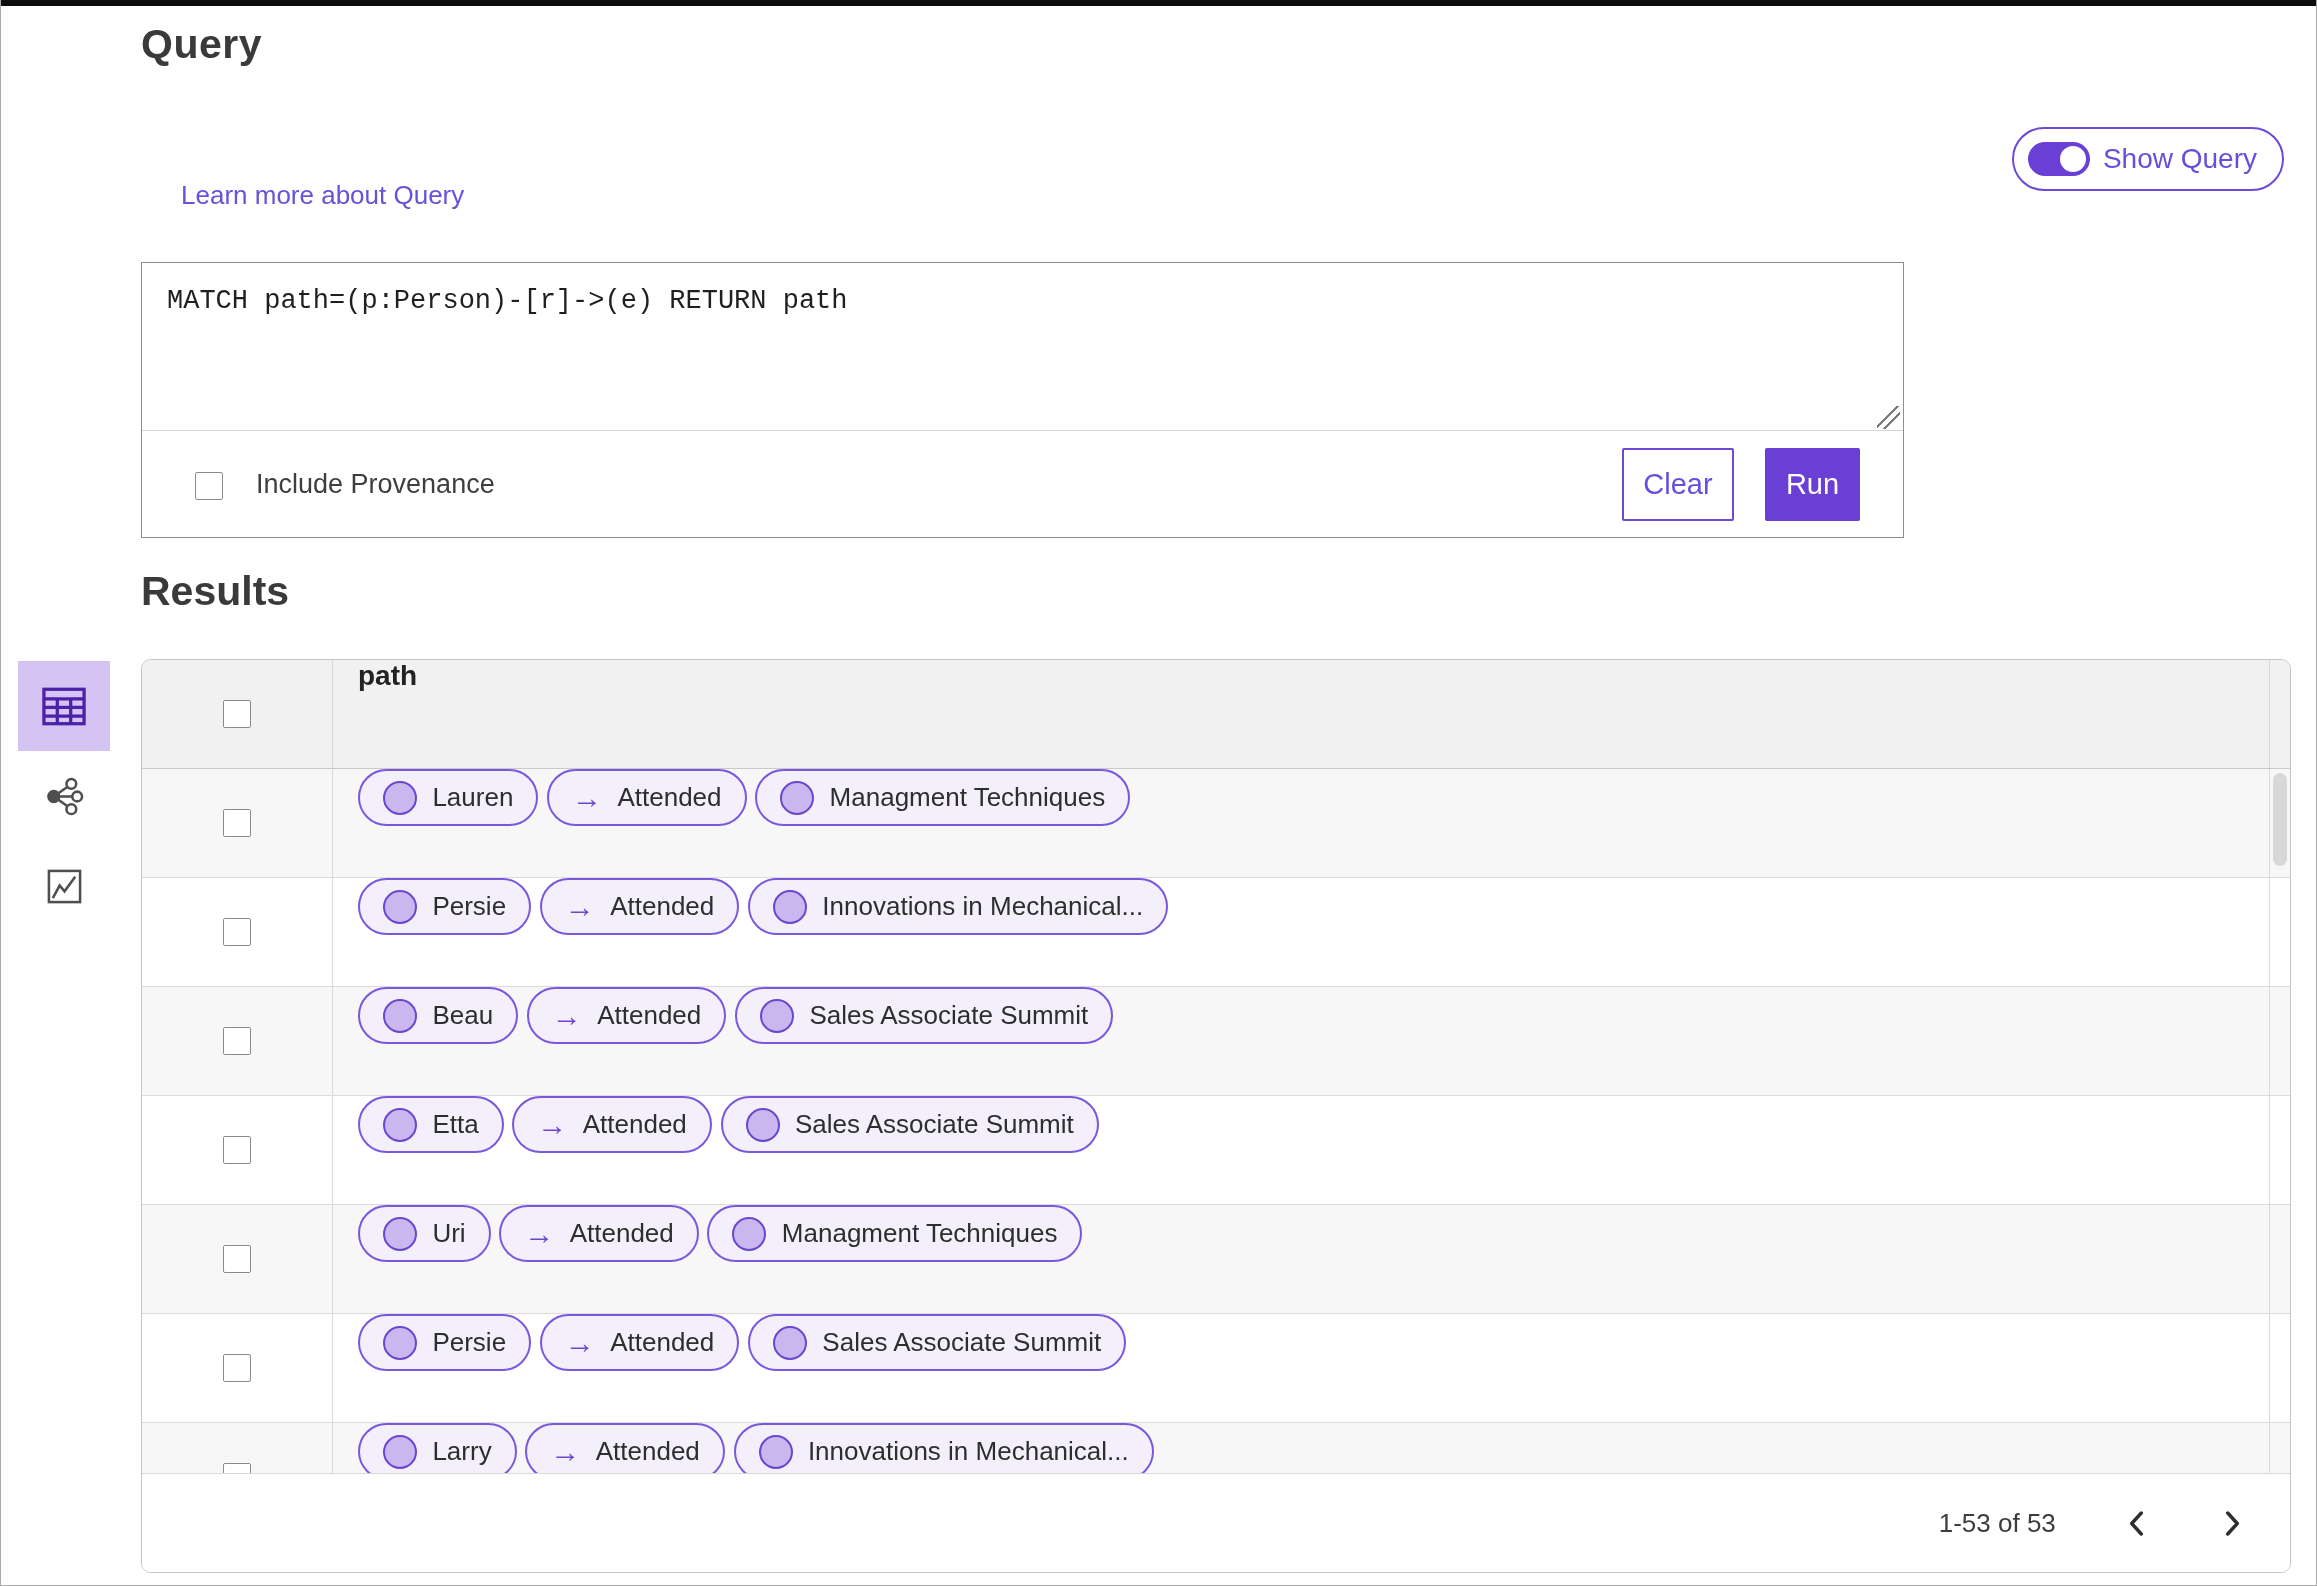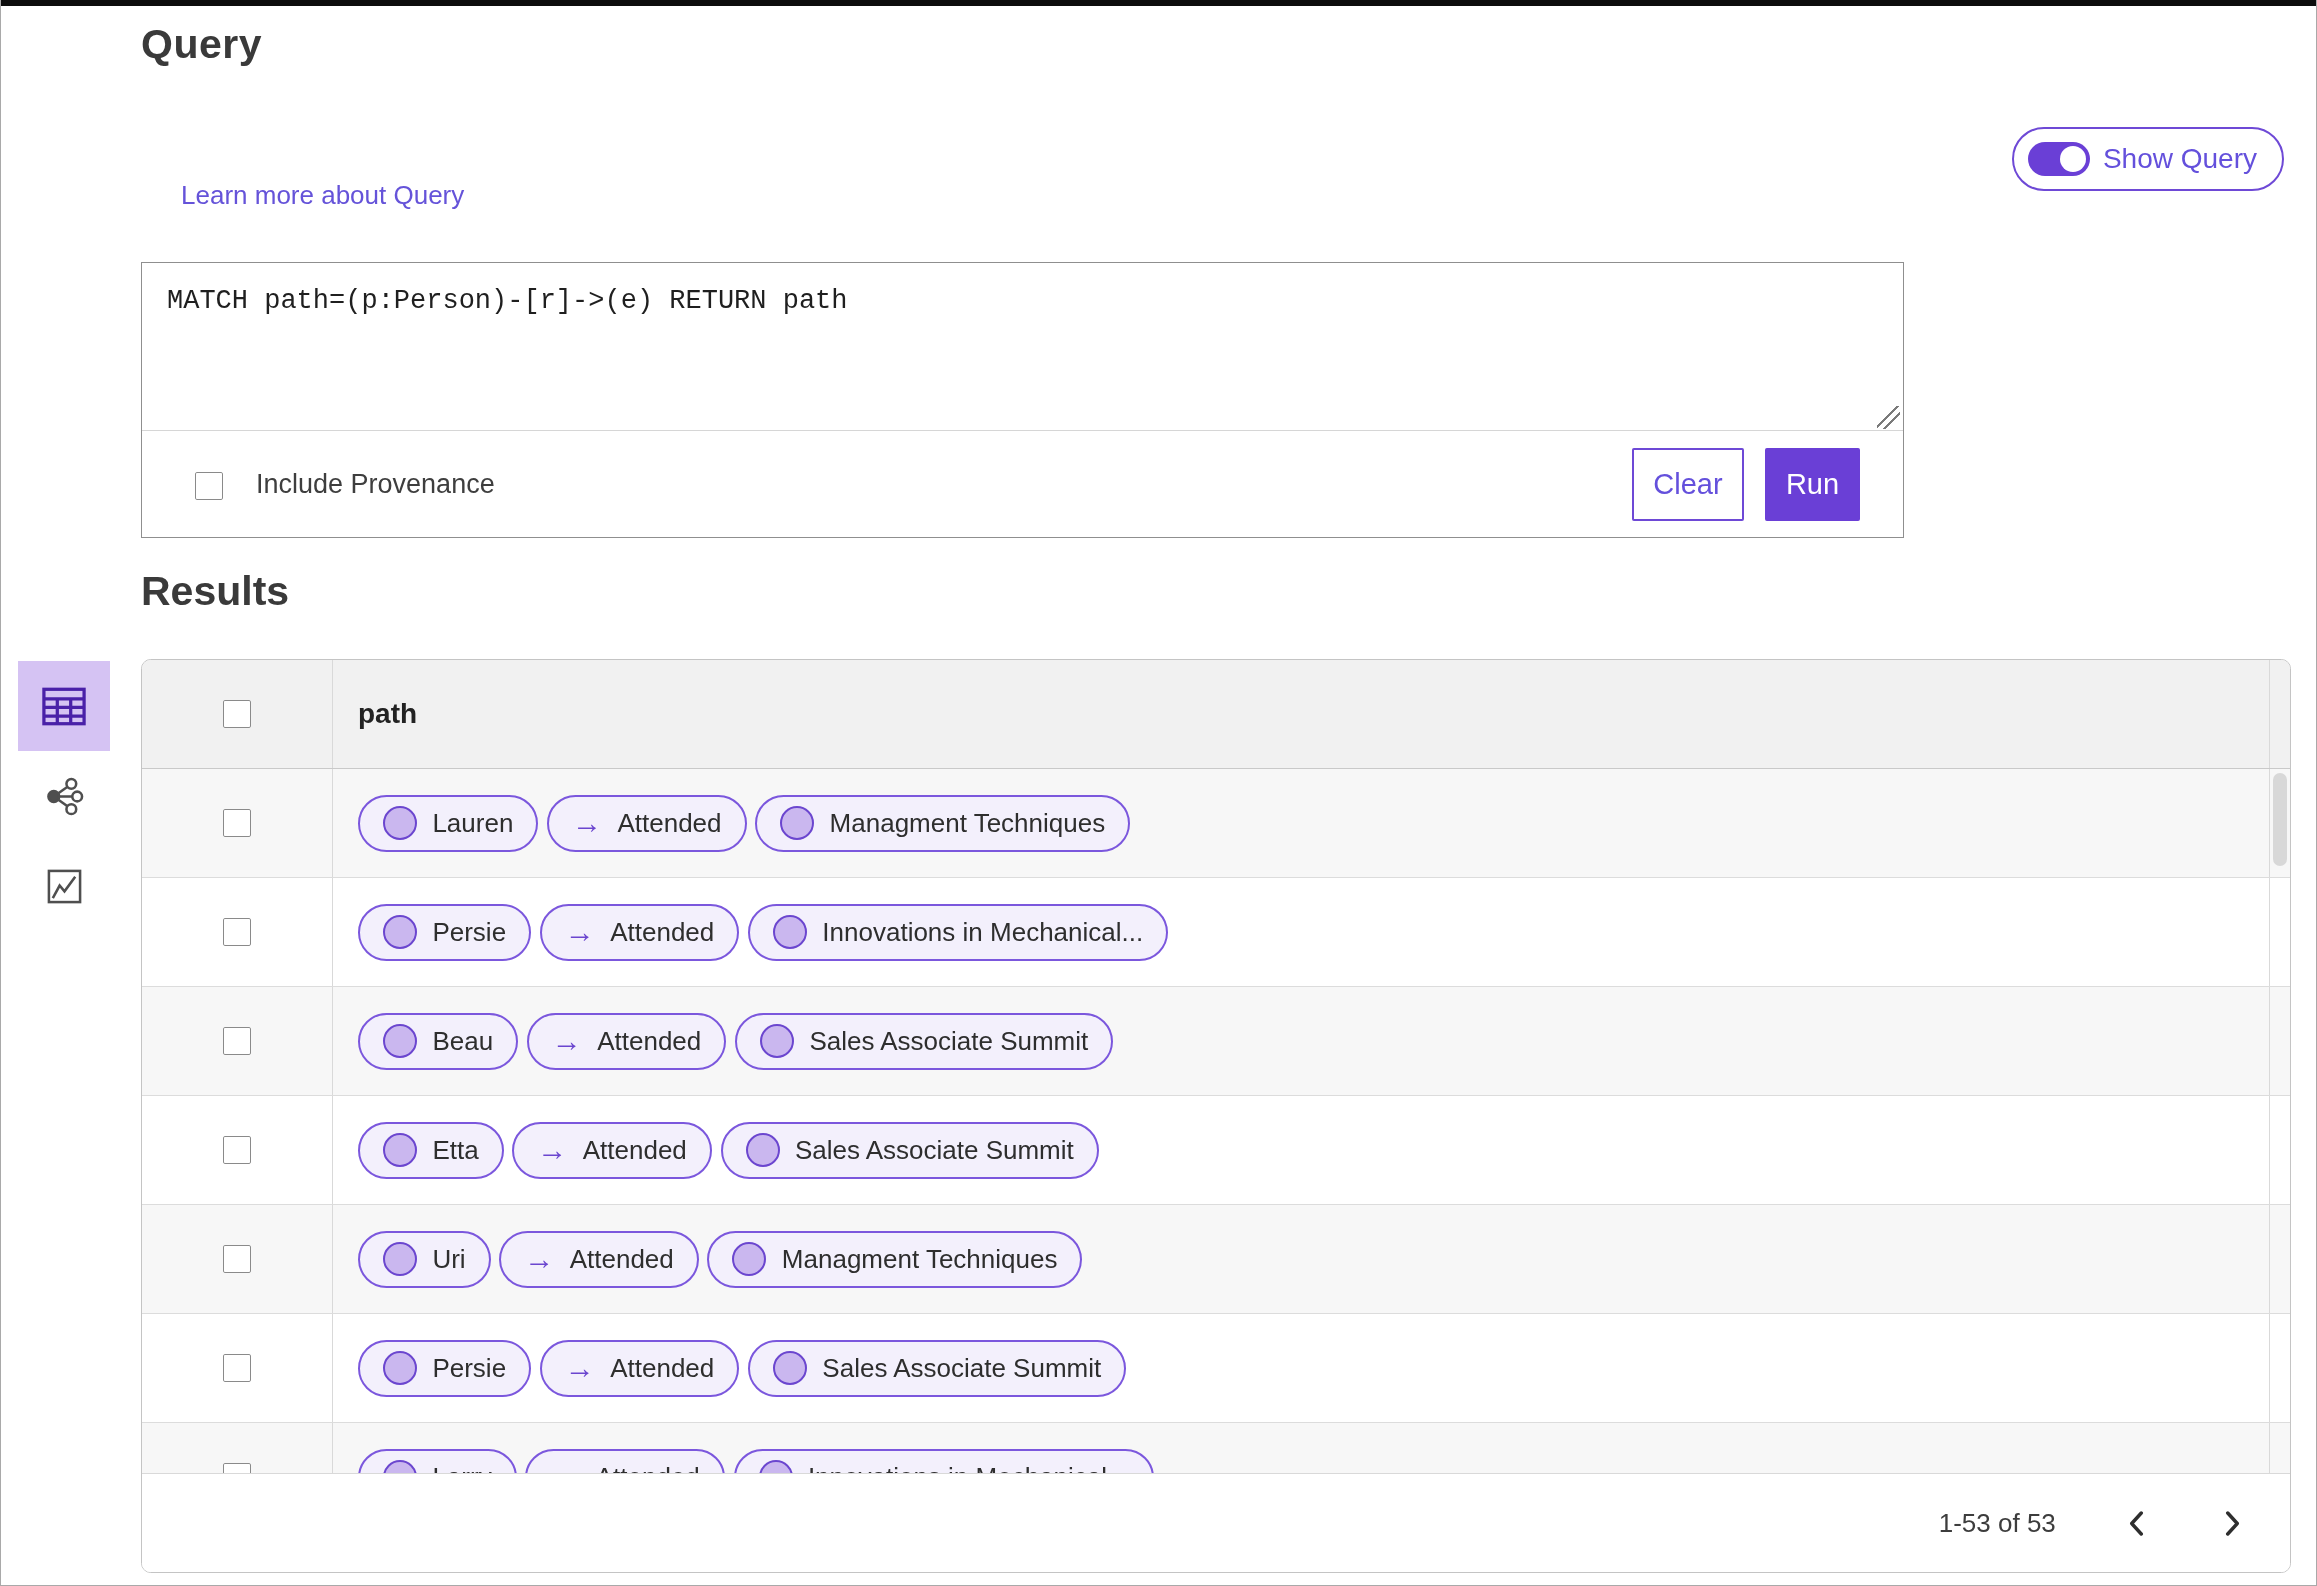--- a/index.html
+++ b/index.html
@@ -39,40 +39,40 @@
   .resize-grip {
     position:absolute; right:2.9px; bottom:2.9px; width:23px; height:23px;
     background:
       linear-gradient(135deg, transparent 42%, #7a7a7a 42%, #7a7a7a 48%, transparent 48%,
                       transparent 62%, #7a7a7a 62%, #7a7a7a 68%, transparent 68%);
   }
   .panel-footer { height:106px; display:flex; align-items:center; justify-content:space-between; padding:0 43px 0 29px; }
   .check-group { display:flex; align-items:flex-end; gap:33px;margin-left:24px; }
   .checkbox { display:inline-block; width:28px; height:28px; border:1.9px solid #8a8a8a; background:#fff; border-radius:1.9px; cursor:pointer; flex:0 0 auto; }
   .check-label { font-size:27px; color:#3e3e3e; }
-  .btn-row { display:flex; align-items:center; gap:21px; }
+  .btn-row { display:flex; align-items:center; gap:31px; }
   .btn { height:73px; font-size:29px; font-family:inherit; border-radius:1.9px; cursor:pointer; }
   .btn-outline { width:112px; background:#fff; border:2.4px solid #6e49d6; color:#6450dc; }
   .btn-solid { width:95px; background:#6a3fd6; border:none; color:#fff; }
 
   
   .results-title { position:absolute; left:140px; top:568px; font-size:41px; font-weight:700; color:#3a3a3a; }
 
   .view-rail { position:absolute; left:17.4px; top:661px; width:92px; }
   .tile { width:92px; height:90px; display:flex; align-items:center; justify-content:center; cursor:pointer; }
   .tile.active { background:#d5c3f3; }
 
   .results-card {
     position:absolute; left:140px; top:659px; width:2150px; height:914px;
     border:1px solid #c4c4c4; border-radius:9.7px; background:#fff; overflow:hidden;
     display:flex; flex-direction:column;
   }
   .thead { height:109px; flex:0 0 auto; display:flex; background:#f1f1f1; border-bottom:1px solid #c9c9c9; }
   .col-check { width:191px; flex:0 0 auto; display:flex; align-items:center; justify-content:center; border-right:1px solid #d9d9d9; }
-  .col-path { flex:1; display:flex; align-items:center; padding-left:25px; gap:8.7px; overflow:hidden; }
+  .col-path { flex:1; display:flex; padding-left:25px; gap:8.7px; overflow:hidden; }
   .col-scroll { width:21px; flex:0 0 auto; border-left:1px solid #d9d9d9; }
   .path-header { font-size:28px; font-weight:700; color:#222; }
 
   .tbody { flex:1; overflow:hidden; position:relative; }
   .trow { height:109px; display:flex; border-bottom:1px solid #dcdcdc; background:#fff; }
   .trow:nth-child(odd) { background:#f7f7f7; }
 
   .pill {
     display:inline-flex; align-items:center; height:57px; flex:0 0 auto;
     border:2.4px solid #7b57dd; border-radius:30px; background:#f3f0fc;

